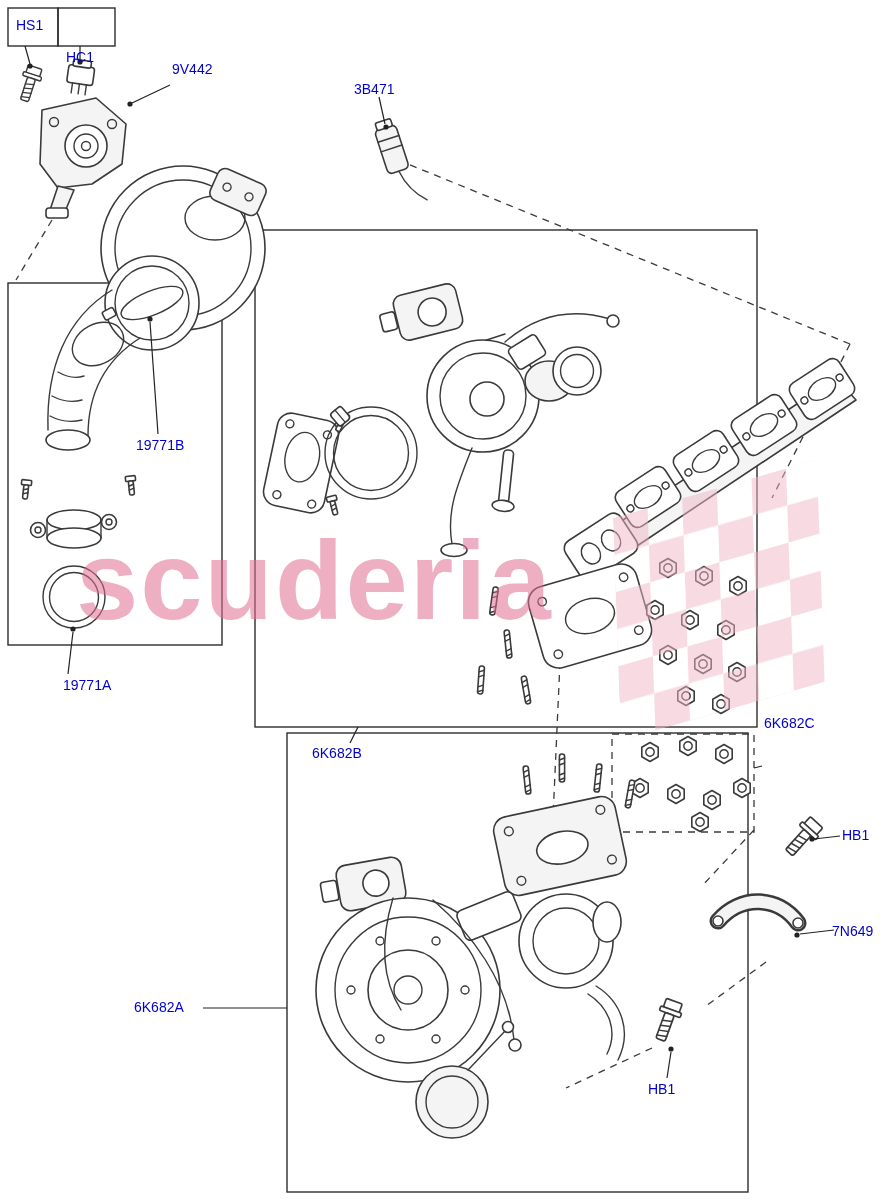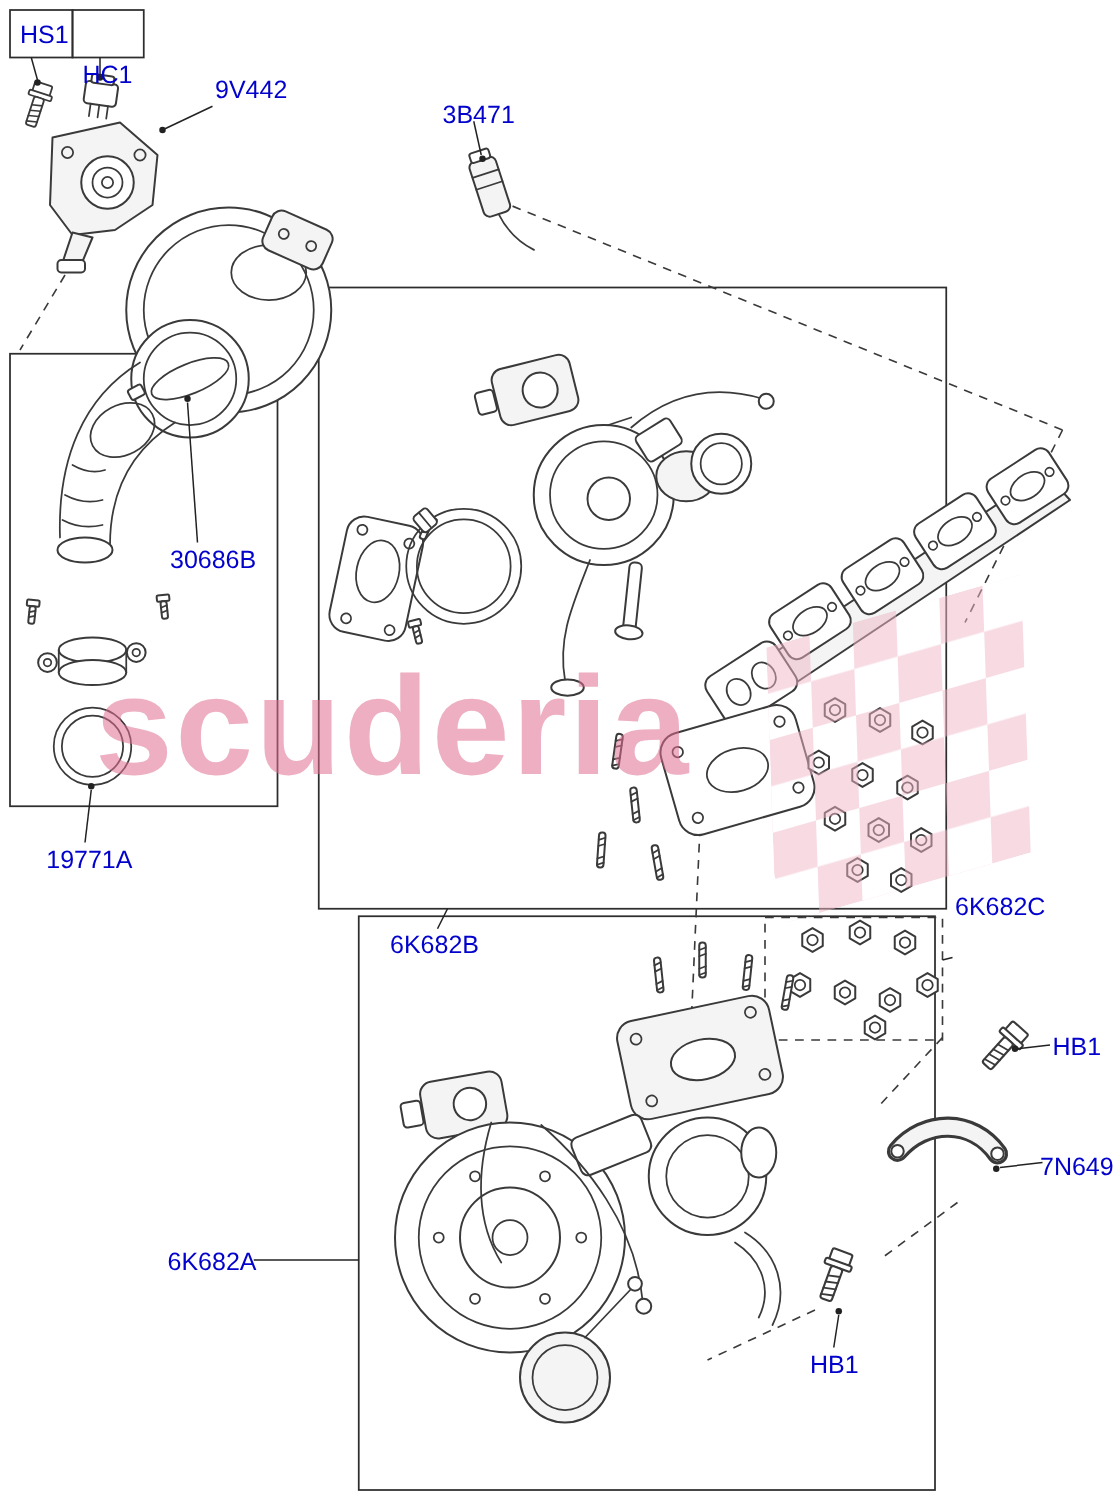--- a/index.html
+++ b/index.html
@@ -23,21 +23,21 @@
     position:absolute; left:76px; top:516px; font-size:112px; font-weight:bold;
     letter-spacing:2px; color:rgba(222,110,142,0.55); white-space:nowrap;
   }
   .wm-sub {
     position:absolute; left:88px; top:644px; font-size:34px;
     letter-spacing:33px; color:rgba(205,150,163,0.60); white-space:nowrap;
   }
   .wm-flag { position:absolute; left:596px; top:490px; opacity:0.5; transform:rotate(-16deg); }
   
   .part-label {
-    position:absolute; z-index:2; color:#0202cc; font-size:20px; line-height:1;
+    position:absolute; z-index:2; color:#0202cc; font-size:14px; line-height:1;
     text-decoration:none; white-space:nowrap; cursor:pointer;
   }
 </style>
 </head>
 <body>
 
 <div class="canvas">
 
   <svg class="art" width="896" height="1200" viewBox="0 0 896 1200">
     <defs>
@@ -366,22 +366,22 @@
       <g transform="translate(44,0) skewX(-14)">
         <rect width="212" height="216" fill="url(#flagChecker)"></rect>
       </g>
     </svg>
   </div>
 
   <a class="part-label" style="left:16px;  top:18px;">HS1</a>
   <a class="part-label" style="left:66px;  top:18px;margin-top:32px;">HC1</a>
   <a class="part-label" style="left:172px; top:62px;">9V442</a>
   <a class="part-label" style="left:354px; top:82px;">3B471</a>
-  <a class="part-label" style="left:136px; top:438px;">30686B</a>
-  <a class="part-label" style="left:37px;  top:678px;">19771A</a>
+  <a class="part-label" style="left:136px; top:438px;">19771B</a>
+  <a class="part-label" style="left:63px;  top:678px;">19771A</a>
   <a class="part-label" style="left:312px; top:746px;">6K682B</a>
   <a class="part-label" style="left:764px; top:716px;">6K682C</a>
   <a class="part-label" style="left:134px; top:1000px;">6K682A</a>
   <a class="part-label" style="left:842px; top:828px;">HB1</a>
   <a class="part-label" style="left:832px; top:924px;">7N649</a>
   <a class="part-label" style="left:648px; top:1082px;">HB1</a>
 
 </div>
 
 </body></html>

